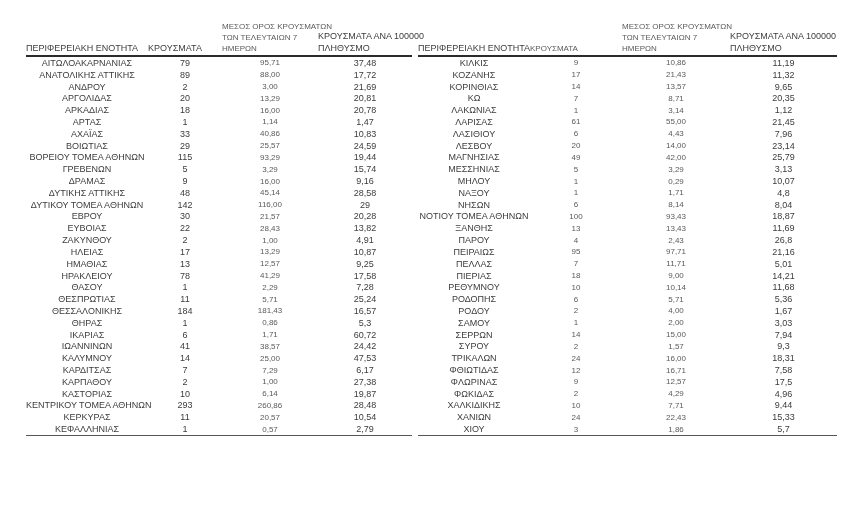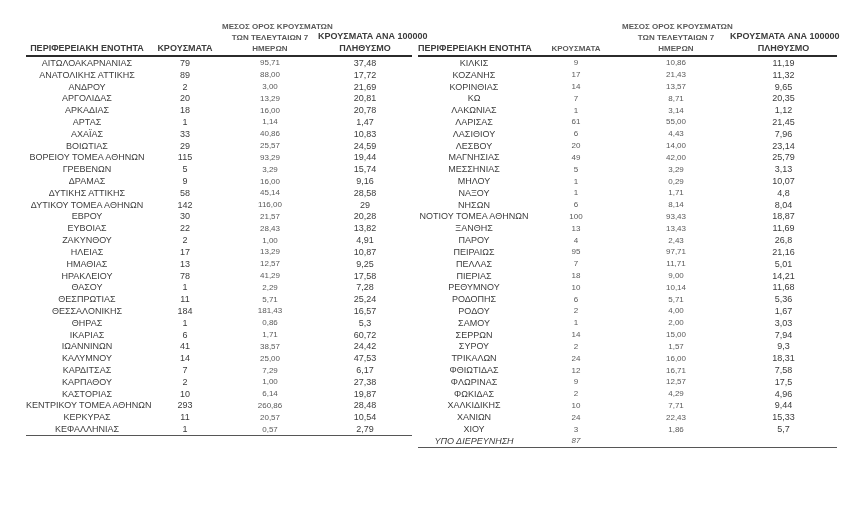--- a/index.html
+++ b/index.html
@@ -6,21 +6,21 @@
   body { width:862px; height:515px; font-family:"Liberation Sans", sans-serif; }
   .sheet { position:relative; width:862px; height:515px; background:#ffffff; overflow:hidden; }
   .tables { position:absolute; left:26px; top:13px; display:flex; }
   .rtable { flex:0 0 auto; }
   .rtable.t-right { margin-left:6px; }
 
   .hdr { display:grid; align-items:end; border-bottom:2px solid #2b2b2b; padding-bottom:1px; height:41px; }
   .t-left .hdr, .t-left .row { grid-template-columns:122px 74px 96px 94px; }
   .t-right .hdr, .t-right .row { grid-template-columns:112px 92px 108px 107px; }
 
-  .hcell { text-align:center; white-space:nowrap;font-weight:bold; }
+  .hcell { white-space:nowrap; }
   .hline { display:block; }
   .txt { font-size:9px; color:#3c3c3c; line-height:11.5px; }
   .sm  { font-size:8px; color:#5a5a5a; line-height:11px; }
 
   .tbody { border-bottom:1.3px solid #565656; }
   .row { display:grid; height:11.82px; align-items:center; }
   .cell { text-align:center; white-space:nowrap; overflow:visible; }
   .cell.c1 { font-size:9px; color:#3c3c3c; }
   .cell.c2 { font-size:9px; color:#3c3c3c; }
   .t-right .cell.c2, .t-right .hcell.h2 { font-size:8px; color:#5a5a5a; }
@@ -110,21 +110,21 @@
             <div class="cell c4">15,74</div>
           </div>
           <div class="row">
             <div class="cell c1">ΔΡΑΜΑΣ</div>
             <div class="cell c2">9</div>
             <div class="cell c3">16,00</div>
             <div class="cell c4">9,16</div>
           </div>
           <div class="row">
             <div class="cell c1">ΔΥΤΙΚΗΣ ΑΤΤΙΚΗΣ</div>
-            <div class="cell c2">58</div>
+            <div class="cell c2">48</div>
             <div class="cell c3">45,14</div>
             <div class="cell c4">28,58</div>
           </div>
           <div class="row">
             <div class="cell c1">ΔΥΤΙΚΟΥ ΤΟΜΕΑ ΑΘΗΝΩΝ</div>
             <div class="cell c2">142</div>
             <div class="cell c3">116,00</div>
             <div class="cell c4">29</div>
           </div>
           <div class="row">
@@ -444,23 +444,17 @@
             <div class="cell c2">24</div>
             <div class="cell c3">22,43</div>
             <div class="cell c4">15,33</div>
           </div>
           <div class="row">
             <div class="cell c1">ΧΙΟΥ</div>
             <div class="cell c2">3</div>
             <div class="cell c3">1,86</div>
             <div class="cell c4">5,7</div>
           </div>
-          <div class="row pending">
-            <div class="cell c1">ΥΠΟ ΔΙΕΡΕΥΝΗΣΗ</div>
-            <div class="cell c2">87</div>
-            <div class="cell c3"></div>
-            <div class="cell c4"></div>
-          </div>
         </div>
     </section>
 
   </div>
 </div>
 
 </body></html>

